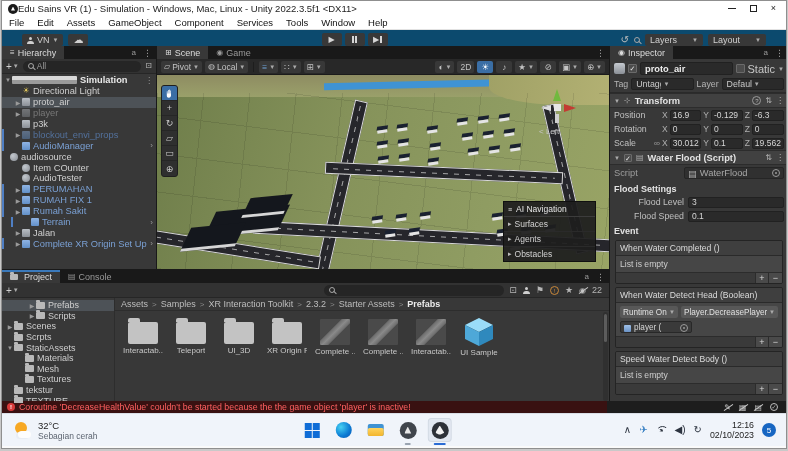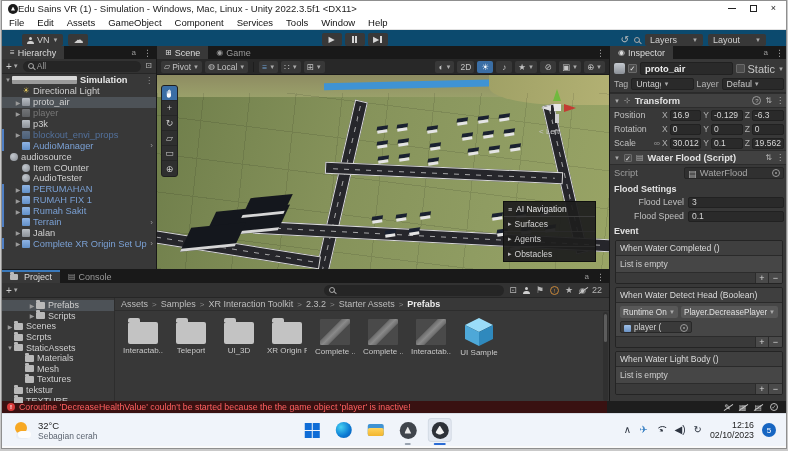--- a/index.html
+++ b/index.html
@@ -362,21 +362,21 @@
                 <span class="harrow">▶</span>
                 <span class="hicon prefab"></span>
                 <span class="hlab pf">RUMAH FIX 1</span>
               </div>
               <div class="hrow bar" style="padding-left: 12px;">
                 <span class="hbar"></span>
                 <span class="harrow">▶</span>
                 <span class="hicon prefab"></span>
                 <span class="hlab pf">Rumah Sakit</span>
               </div>
-              <div class="hrow bar" style="padding-left: 12px;">
+              <div class="hrow bar" style="padding-left: 12px; margin-left: 9px;">
                 <span class="hbar"></span>
                 <span class="harrow"></span>
                 <span class="hicon prefab"></span>
                 <span class="hlab pf">Terrain</span>
                 <span class="hchev">›</span>
               </div>
               <div class="hrow" style="padding-left: 12px;">
                 <span class="harrow">▶</span>
                 <span class="hicon "></span>
                 <span class="hlab">Jalan</span>
@@ -818,21 +818,21 @@
         </div>
         <div class="evft">
             <span class="pm">
               <span>+</span>
               <span>−</span>
             </span>
           </div>
       </div>
 
       <div class="evbox">
-        <div class="evhd">When Water Light Body ()</div>
+        <div class="evhd">Speed Water Detect Body ()</div>
         <div class="evbody">List is empty</div>
         <div class="evft">
             <span class="pm">
               <span>+</span>
               <span>−</span>
             </span>
           </div>
       </div>
 
     </div>

